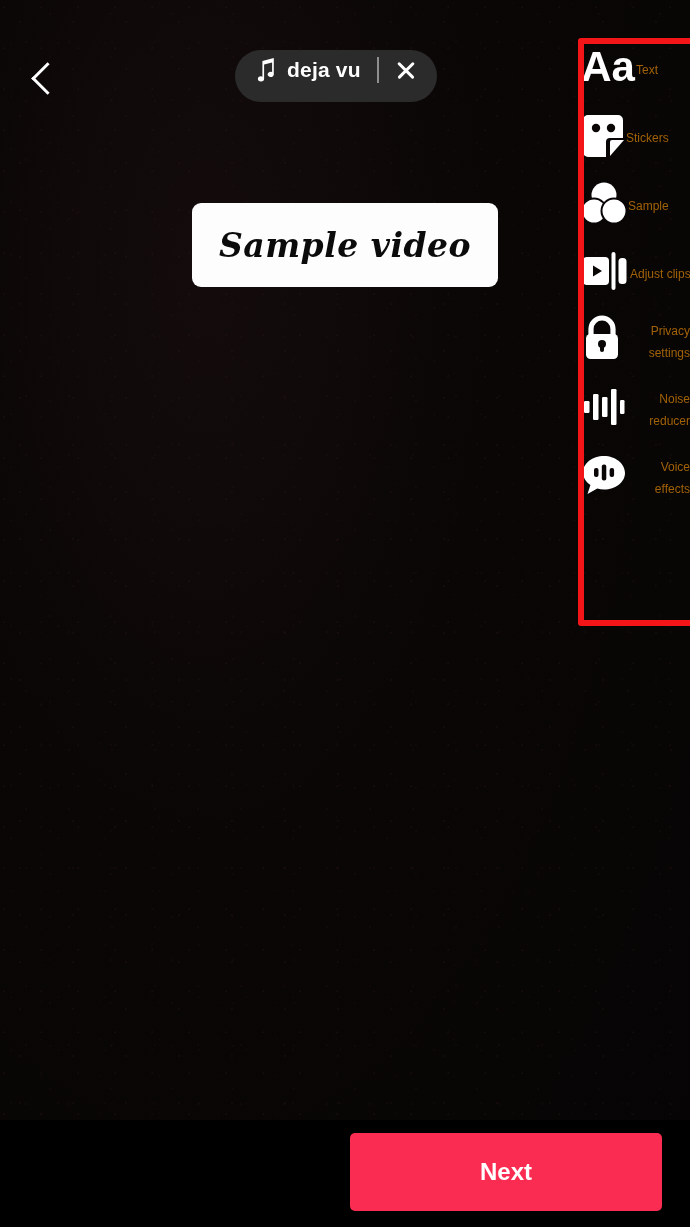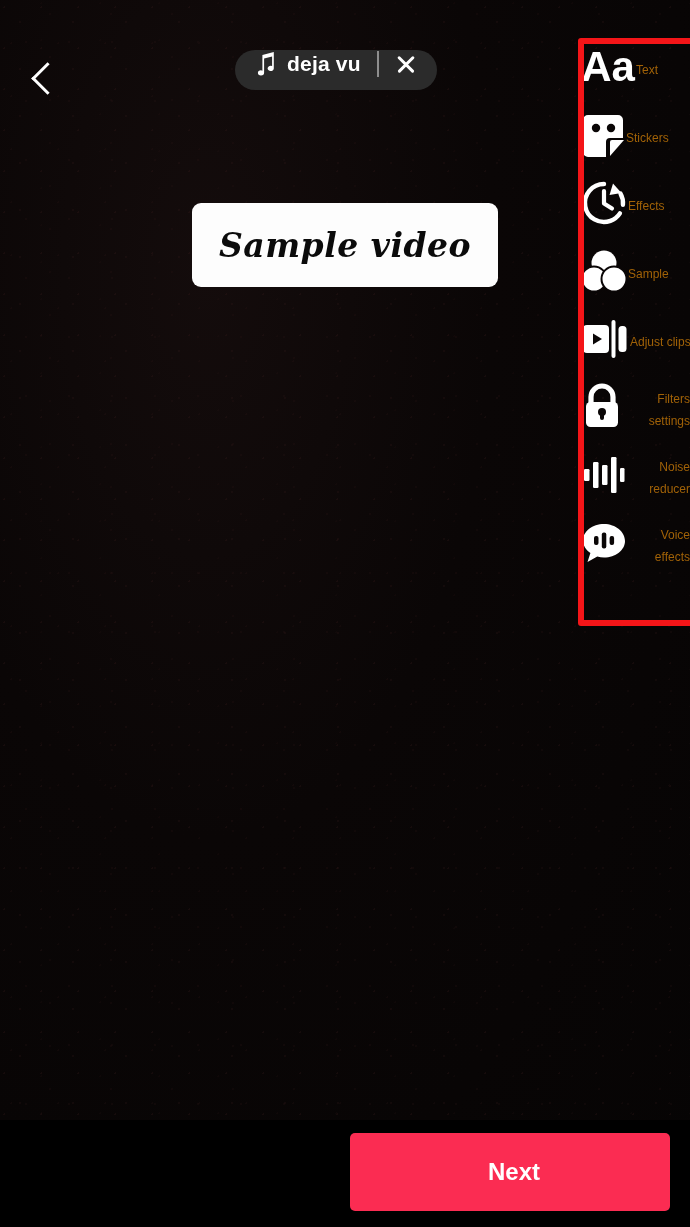--- a/index.html
+++ b/index.html
@@ -52,21 +52,21 @@
     border-left: 3px solid #fff;
     border-bottom: 3px solid #fff;
     transform: rotate(45deg);
     margin-left: 7px;
   }
 
   
   .music-pill {
     position: absolute;
     left: 235px; top: 50px;
-    height: 40px;
+    height: 52px;
     display: flex;
     align-items: center;
     background: #2b2b2b;
     border-radius: 27px;
     padding: 0 20px 12px 18px;
     box-sizing: border-box;
   }
   .music-note {
     width: 22px; height: 24px;
     margin-right: 12px;
@@ -184,21 +184,20 @@
     left: 30px;
     width: 308px;
     background: #fff;
     color: #161823;
   }
   .btn-next {
     left: 350px;
     width: 312px;
     background: #fb2c52;
     color: #fff;
-    padding-left: 8px;
   }
 </style>
 </head>
 <body>
 
 <div class="screen">
 
   <div class="video-canvas">
     <div class="video-noise"></div>
   </div>
@@ -236,30 +235,20 @@
         <svg width="46" height="46" viewBox="0 0 46 46">
           <path d="M8 3h30a5 5 0 0 1 5 5v18H30a4 4 0 0 0-4 4v15H8a5 5 0 0 1-5-5V8a5 5 0 0 1 5-5z" fill="#fff"></path>
           <path d="M30 44V30a2 2 0 0 1 2-2h12z" fill="#fff"></path>
           <circle cx="16" cy="16" r="4.2" fill="#0a0606"></circle>
           <circle cx="31" cy="16" r="4.2" fill="#0a0606"></circle>
         </svg>
       </div>
       <div class="tool-label">Stickers</div>
     </div>
 
-    <div class="tool">
-      <div class="tool-ico">
-        <svg width="48" height="48" viewBox="0 0 48 48">
-          <path d="M24 5a19 19 0 1 0 16.5 9.6" stroke="#fff" stroke-width="4.4" fill="none" stroke-linecap="round" stroke-dasharray="78 9 20 9"></path>
-          <path d="M33 4.5l8.5 9.5-12 2z" fill="#fff"></path>
-          <path d="M24 12v12.5l8 5" stroke="#fff" stroke-width="4.2" fill="none" stroke-linecap="round" stroke-linejoin="round"></path>
-        </svg>
-      </div>
-      <div class="tool-label">Effects</div>
-    </div>
 
     <div class="tool">
       <div class="tool-ico">
         <svg width="48" height="44" viewBox="0 0 48 44">
           <circle cx="24" cy="14" r="12.5" fill="#fff"></circle>
           <circle cx="14" cy="30" r="12.5" fill="#fff" stroke="#0a0606" stroke-width="2"></circle>
           <circle cx="34" cy="30" r="12.5" fill="#fff" stroke="#0a0606" stroke-width="2"></circle>
         </svg>
       </div>
       <div class="tool-label">Sample</div>
@@ -279,21 +268,21 @@
 
     <div class="tool">
       <div class="tool-ico">
         <svg width="44" height="48" viewBox="0 0 44 48">
           <path d="M11 20v-6a11 11 0 0 1 22 0v6" stroke="#fff" stroke-width="5.2" fill="none"></path>
           <rect x="6" y="19" width="32" height="25" rx="4.5" fill="#fff"></rect>
           <circle cx="22" cy="29" r="4" fill="#0a0606"></circle>
           <rect x="20" y="29" width="4" height="8" rx="2" fill="#0a0606"></rect>
         </svg>
       </div>
-      <div class="tool-label wrap">Filters settings</div>
+      <div class="tool-label wrap">Privacy settings</div>
     </div>
 
     <div class="tool">
       <div class="tool-ico">
         <svg width="46" height="44" viewBox="0 0 46 44">
           <rect x="4" y="16" width="5.5" height="12" rx="1.2" fill="#fff"></rect>
           <rect x="13" y="9" width="5.5" height="26" rx="1.2" fill="#fff"></rect>
           <rect x="22" y="12" width="5.5" height="20" rx="1.2" fill="#fff"></rect>
           <rect x="31" y="4" width="5.5" height="36" rx="1.2" fill="#fff"></rect>
           <rect x="40" y="15" width="4.5" height="14" rx="1.2" fill="#fff"></rect>

